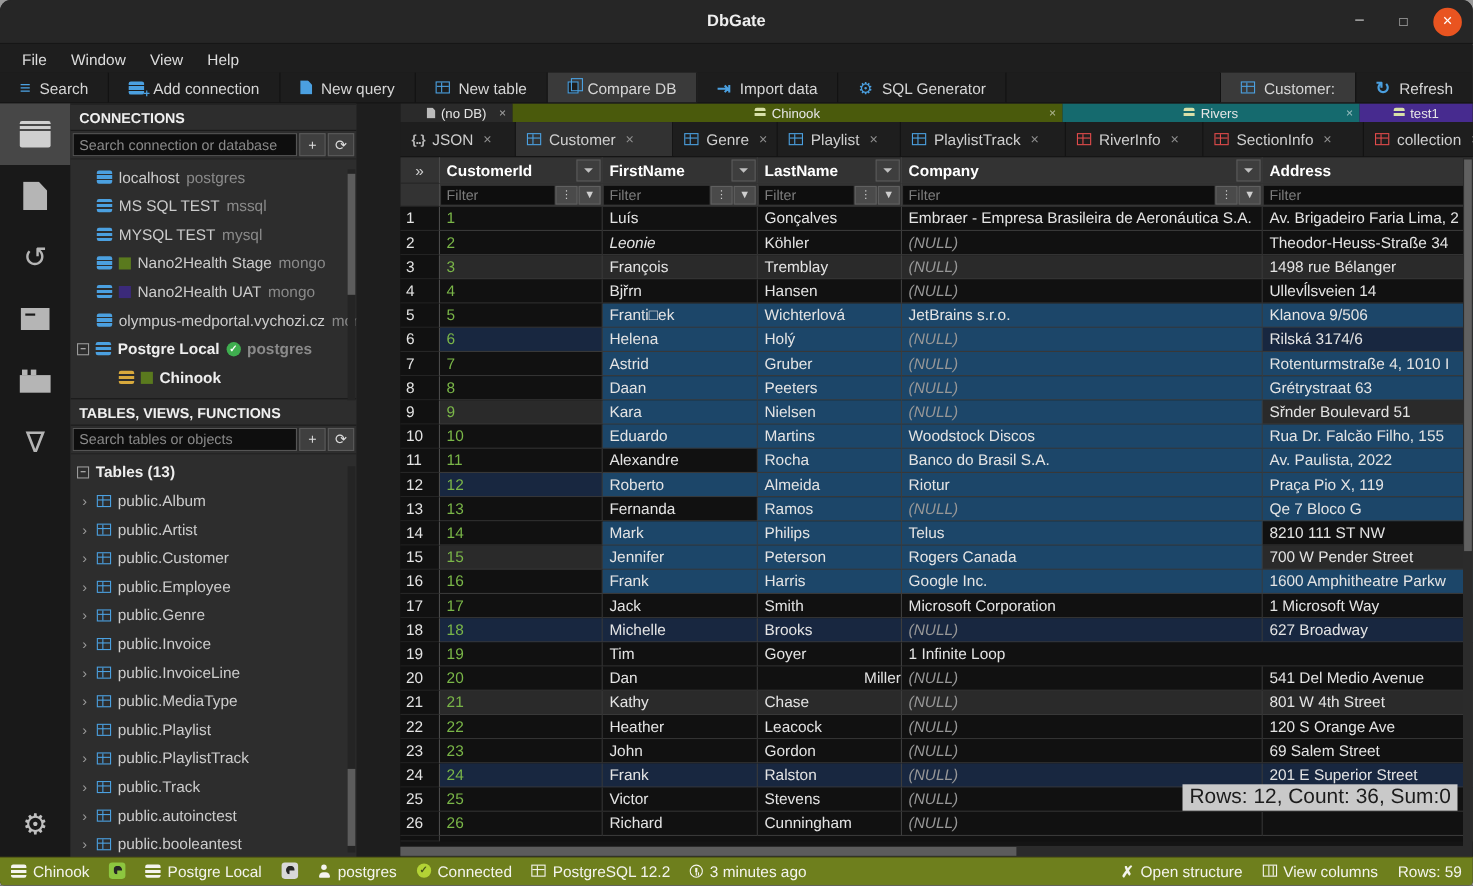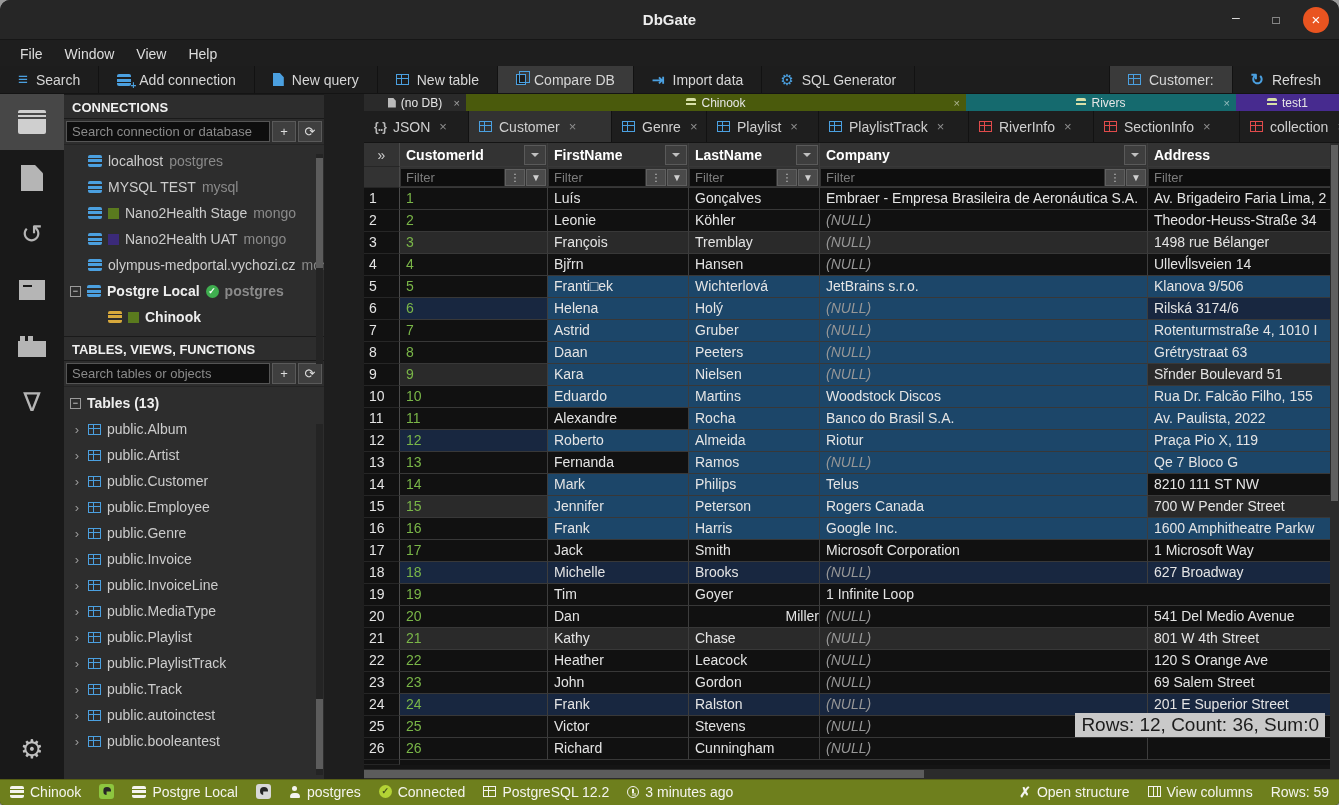--- a/index.html
+++ b/index.html
@@ -241,20 +241,25 @@
       <div class="sq-btn">⟳</div>
     </div>
     <div class="tree" id="conn-list">
         <div class="tree-item" style="padding-left: 24px;">
           <span class="i-bars blue"></span>
           <span>localhost</span>
           <span class="sec">postgres</span>
         </div>
         <div class="tree-item" style="padding-left: 24px;">
           <span class="i-bars blue"></span>
+          <span>MS SQL TEST</span>
+          <span class="sec">mssql</span>
+        </div>
+        <div class="tree-item" style="padding-left: 24px;">
+          <span class="i-bars blue"></span>
           <span>MYSQL TEST</span>
           <span class="sec">mysql</span>
         </div>
         <div class="tree-item" style="padding-left: 24px;">
           <span class="i-bars blue"></span>
           <span class="colorsq" style="background: rgb(90, 122, 30);"></span>
           <span>Nano2Health Stage</span>
           <span class="sec">mongo</span>
         </div>
         <div class="tree-item" style="padding-left: 24px;">
@@ -492,21 +497,21 @@
             <div class="gcell gutter" style="height: 22px; line-height: 21px;">1</div>
             <div class="gcell" style="width: 148px;"><span class="idv">1</span></div>
             <div class="gcell" style="width: 141px;"><span>Luís</span></div>
             <div class="gcell" style="width: 131px;"><span>Gonçalves</span></div>
             <div class="gcell" style="width: 328px;"><span>Embraer - Empresa Brasileira de Aeronáutica S.A.</span></div>
             <div class="gcell" style="width: auto; flex: 1 1 0%;"><span>Av. Brigadeiro Faria Lima, 2</span></div>
           </div>
           <div class="grow drow">
             <div class="gcell gutter" style="height: 22px; line-height: 21px;">2</div>
             <div class="gcell" style="width: 148px;"><span class="idv">2</span></div>
-            <div class="gcell" style="width: 141px;"><span>Leonie</span></div>
+            <div class="gcell" style="width: 141px; font-style: italic;"><span>Leonie</span></div>
             <div class="gcell" style="width: 131px;"><span>Köhler</span></div>
             <div class="gcell" style="width: 328px;"><span class="nullv">(NULL)</span></div>
             <div class="gcell" style="width: auto; flex: 1 1 0%;"><span>Theodor-Heuss-Straße 34</span></div>
           </div>
           <div class="grow drow">
             <div class="gcell gutter" style="height: 22px; line-height: 21px;">3</div>
             <div class="gcell stripe" style="width: 148px;"><span class="idv">3</span></div>
             <div class="gcell stripe" style="width: 141px;"><span>François</span></div>
             <div class="gcell stripe" style="width: 131px;"><span>Tremblay</span></div>
             <div class="gcell stripe" style="width: 328px;"><span class="nullv">(NULL)</span></div>

